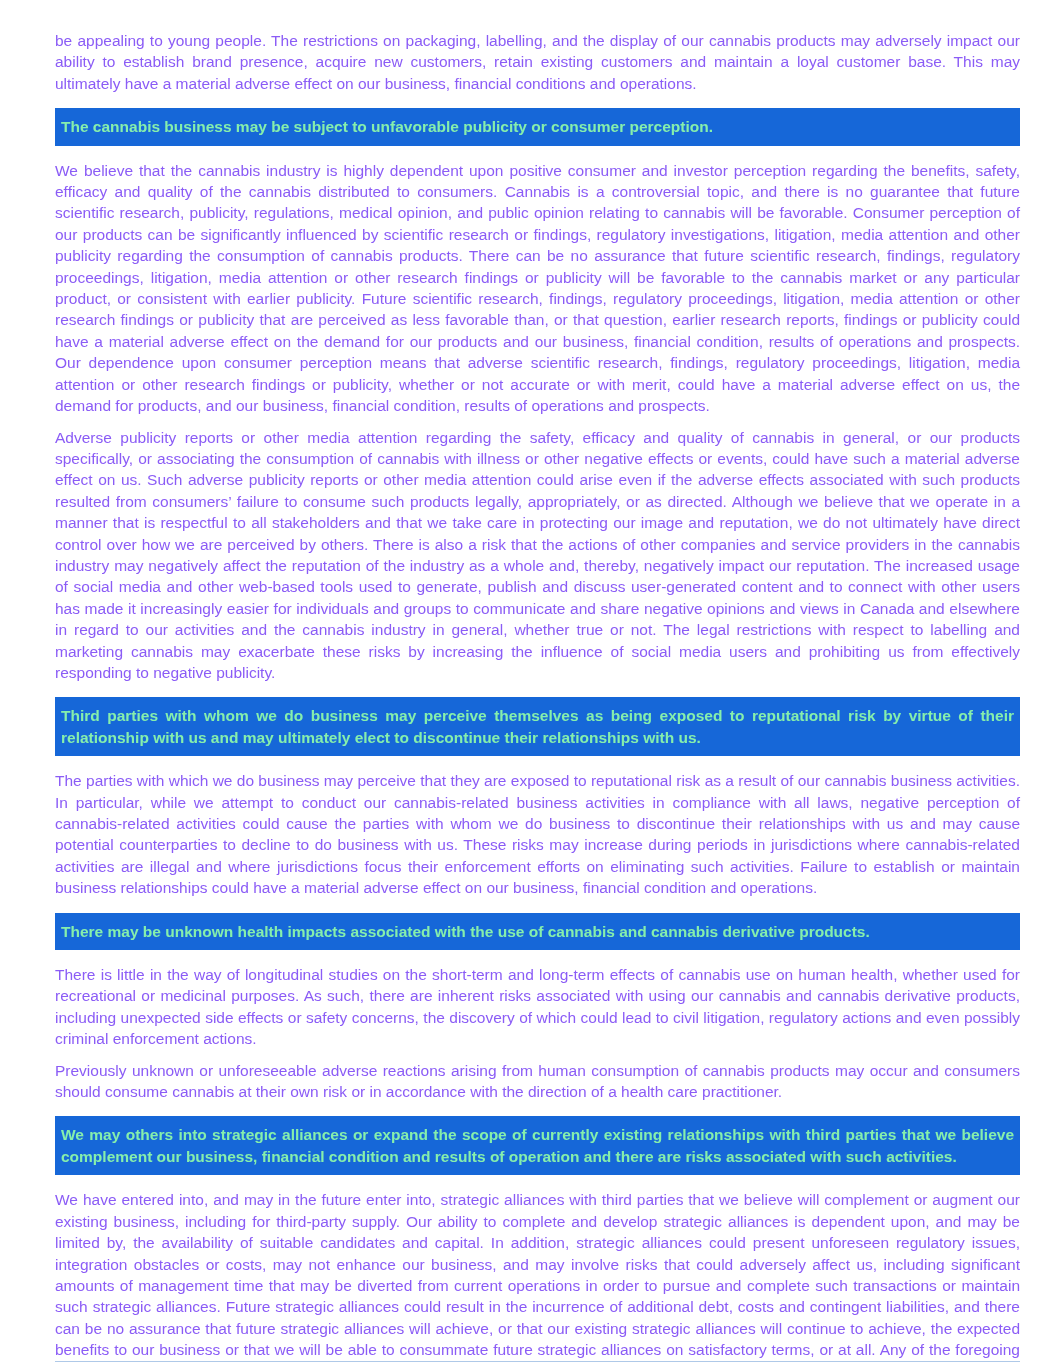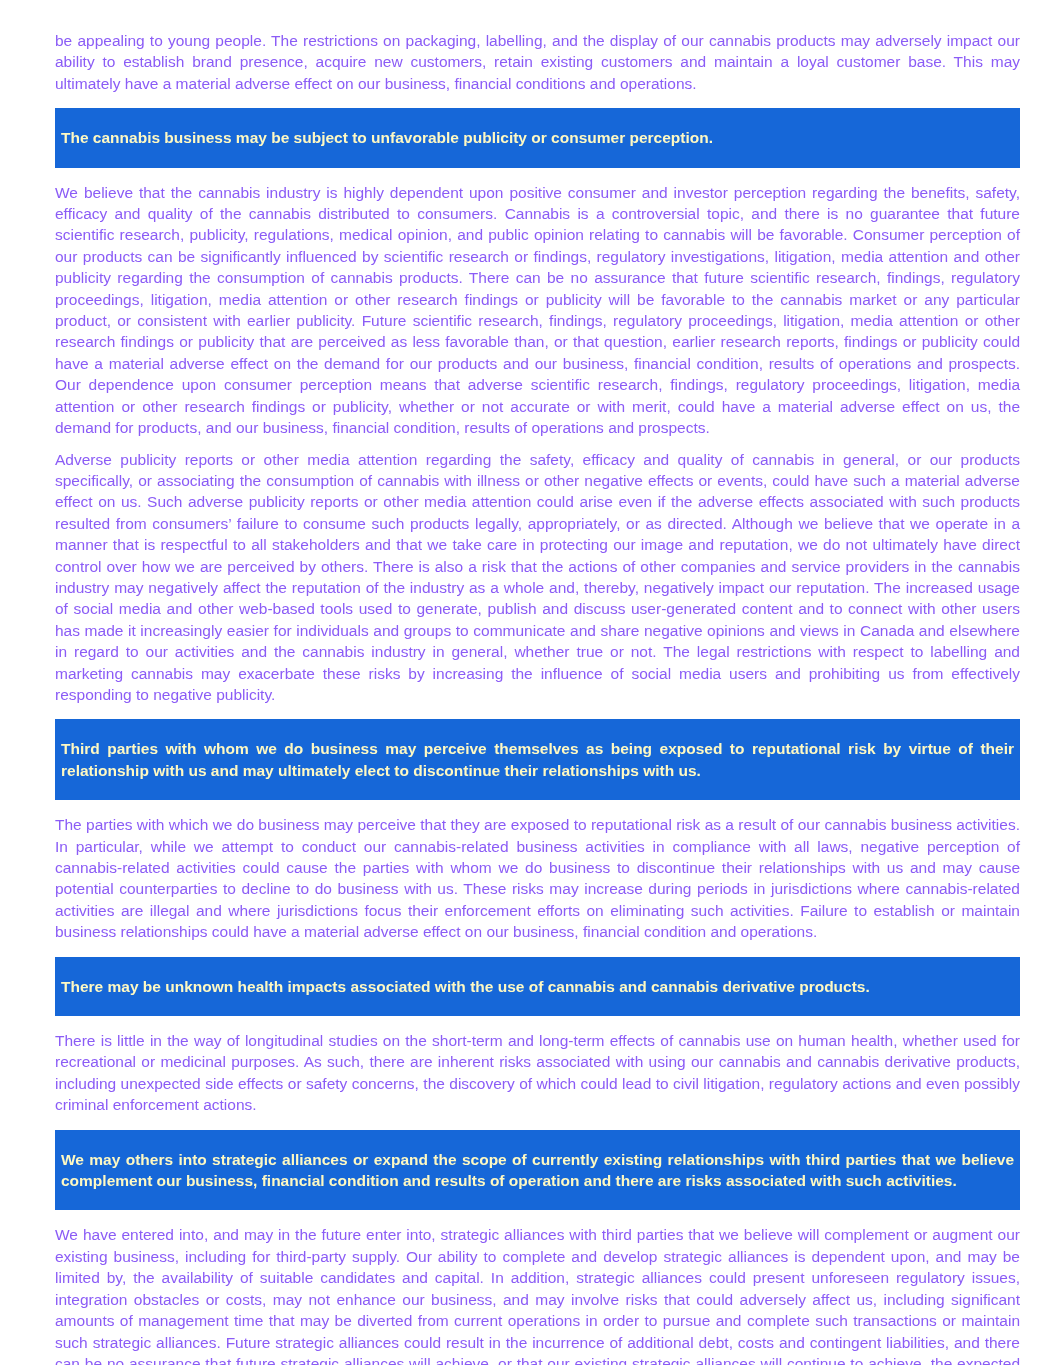--- a/index.html
+++ b/index.html
@@ -20,26 +20,26 @@
   .para {
     font-size: 15.5px;
     line-height: 21.4px;
     text-align: justify;
     color: #8b5cf6;
     margin: 10px 0;
   }
   .para:first-child { margin-top: 0; }
   .hbar {
     background: #1667D8;
-    color: #fef9c3;
+    color: #86efac;
     font-weight: bold;
     font-size: 15.5px;
     line-height: 21.4px;
     text-align: justify;
-    padding: 19px 6px;
+    padding: 8px 6px;
     margin: 14px 0;
   }
   .footer {
     position: absolute;
     left: 55px;
     right: 35px;
     bottom: 0;
   }
   .footer-rule {
     border: none;
@@ -70,20 +70,21 @@
     <p class="para">Adverse publicity reports or other media attention regarding the safety, efficacy and quality of cannabis in general, or our products specifically, or associating the consumption of cannabis with illness or other negative effects or events, could have such a material adverse effect on us. Such adverse publicity reports or other media attention could arise even if the adverse effects associated with such products resulted from consumers’ failure to consume such products legally, appropriately, or as directed. Although we believe that we operate in a manner that is respectful to all stakeholders and that we take care in protecting our image and reputation, we do not ultimately have direct control over how we are perceived by others. There is also a risk that the actions of other companies and service providers in the cannabis industry may negatively affect the reputation of the industry as a whole and, thereby, negatively impact our reputation. The increased usage of social media and other web-based tools used to generate, publish and discuss user-generated content and to connect with other users has made it increasingly easier for individuals and groups to communicate and share negative opinions and views in Canada and elsewhere in regard to our activities and the cannabis industry in general, whether true or not. The legal restrictions with respect to labelling and marketing cannabis may exacerbate these risks by increasing the influence of social media users and prohibiting us from effectively responding to negative publicity.</p>
 
     <div class="hbar">Third parties with whom we do business may perceive themselves as being exposed to reputational risk by virtue of their relationship with us and may ultimately elect to discontinue their relationships with us.</div>
 
     <p class="para">The parties with which we do business may perceive that they are exposed to reputational risk as a result of our cannabis business activities. In particular, while we attempt to conduct our cannabis-related business activities in compliance with all laws, negative perception of cannabis-related activities could cause the parties with whom we do business to discontinue their relationships with us and may cause potential counterparties to decline to do business with us. These risks may increase during periods in jurisdictions where cannabis-related activities are illegal and where jurisdictions focus their enforcement efforts on eliminating such activities. Failure to establish or maintain business relationships could have a material adverse effect on our business, financial condition and operations.</p>
 
     <div class="hbar">There may be unknown health impacts associated with the use of cannabis and cannabis derivative products.</div>
 
     <p class="para">There is little in the way of longitudinal studies on the short-term and long-term effects of cannabis use on human health, whether used for recreational or medicinal purposes. As such, there are inherent risks associated with using our cannabis and cannabis derivative products, including unexpected side effects or safety concerns, the discovery of which could lead to civil litigation, regulatory actions and even possibly criminal enforcement actions.</p>
 
+    <p class="para">Previously unknown or unforeseeable adverse reactions arising from human consumption of cannabis products may occur and consumers should consume cannabis at their own risk or in accordance with the direction of a health care practitioner.</p>
 
     <div class="hbar">We may others into strategic alliances or expand the scope of currently existing relationships with third parties that we believe complement our business, financial condition and results of operation and there are risks associated with such activities.</div>
 
     <p class="para">We have entered into, and may in the future enter into, strategic alliances with third parties that we believe will complement or augment our existing business, including for third-party supply. Our ability to complete and develop strategic alliances is dependent upon, and may be limited by, the availability of suitable candidates and capital. In addition, strategic alliances could present unforeseen regulatory issues, integration obstacles or costs, may not enhance our business, and may involve risks that could adversely affect us, including significant amounts of management time that may be diverted from current operations in order to pursue and complete such transactions or maintain such strategic alliances. Future strategic alliances could result in the incurrence of additional debt, costs and contingent liabilities, and there can be no assurance that future strategic alliances will achieve, or that our existing strategic alliances will continue to achieve, the expected benefits to our business or that we will be able to consummate future strategic alliances on satisfactory terms, or at all. Any of the foregoing could have a material adverse effect on our business, financial condition and operations.</p>
 
   </div>
 
   <div class="footer">
     <hr class="footer-rule">
     <div class="footer-text"><span class="pagenum">22</span><span class="pagelabel"> | P a g e</span></div>

